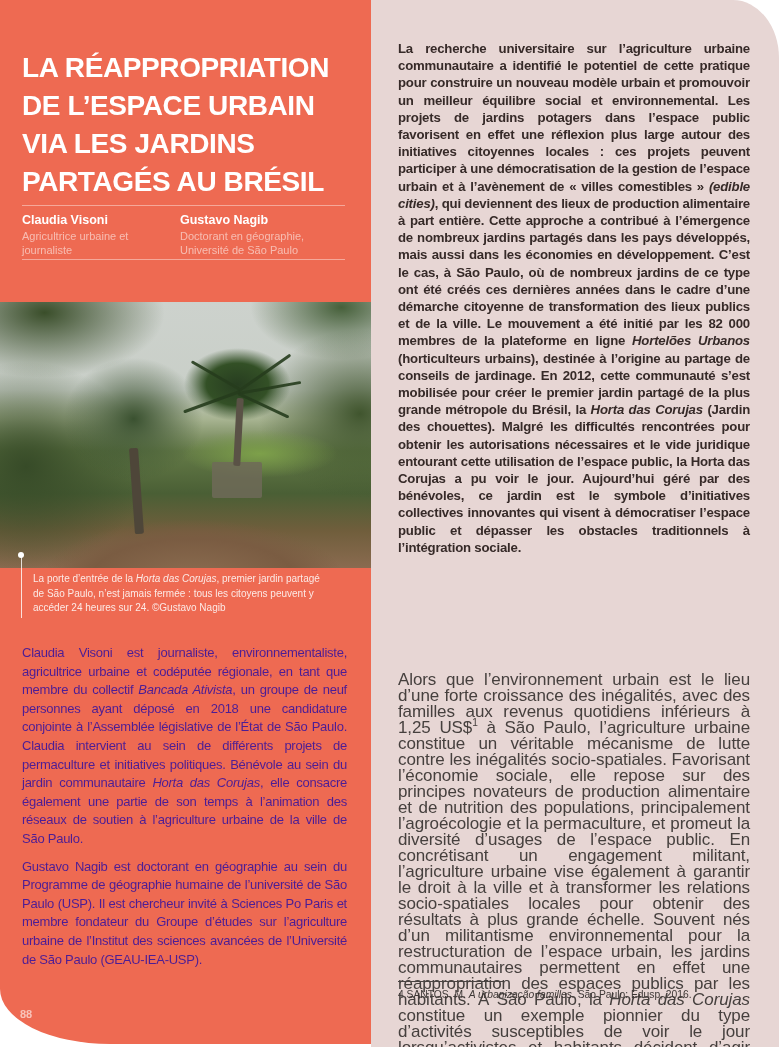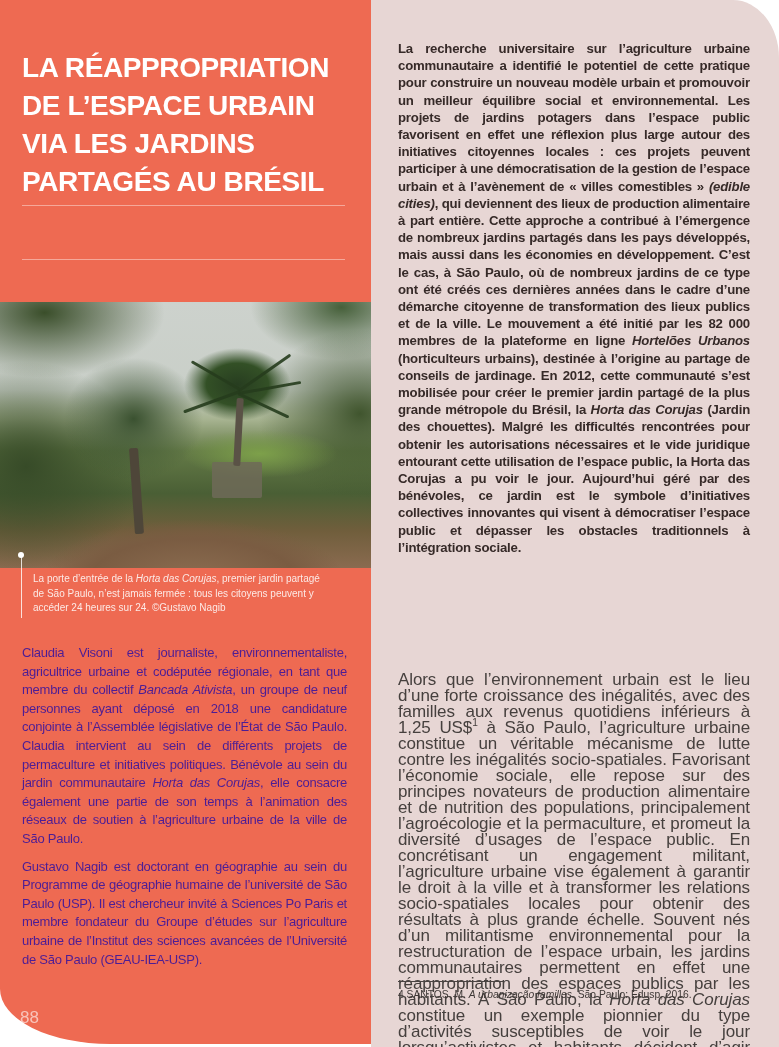--- a/index.html
+++ b/index.html
@@ -50,21 +50,21 @@
     position:absolute;left:33px;top:572px;width:300px;
     color:rgba(255,255,255,0.85);font-size:10px;line-height:14.5px;
   }
   
   .bios{
     position:absolute;left:22px;right:24px;top:644px;
     color:#4c1d95;font-weight:400;font-size:13px;line-height:18.6px;letter-spacing:-0.25px;
     text-align:justify;
   }
   .bios p{margin:0 0 9px 0;}
-  .page-number{position:absolute;left:20px;top:1008px;color:rgba(255,255,255,0.6);font-size:17px;}
+  .page-number{position:absolute;left:20px;top:1008px;color:rgba(255,255,255,0.6);font-size:11px;font-weight:bold;}
   
   .right-panel{
     position:absolute;left:371px;top:0;width:408px;height:1047px;
     background:#e7d6d4;border-top-right-radius:46px 58px;
   }
   .abstract{
     position:absolute;left:27px;right:29px;top:40px;
     color:#362a28;font-weight:700;font-size:13.2px;line-height:17.2px;letter-spacing:-0.2px;
     text-align:justify;
   }
@@ -83,20 +83,30 @@
 </style>
 </head>
 <body>
 
 <div class="page">
 
   <div class="left-panel">
     <h1 class="article-title">LA RÉAPPROPRIATION DE L’ESPACE URBAIN VIA LES JARDINS PARTAGÉS AU BRÉSIL</h1>
 
     <div class="rule rule-top"></div>
+    <div class="authors">
+      <div class="author">
+        <div class="author-name">Claudia Visoni</div>
+        <div class="author-role">Agricultrice urbaine et journaliste</div>
+      </div>
+      <div class="author">
+        <div class="author-name">Gustavo Nagib</div>
+        <div class="author-role">Doctorant en géographie, Université de São Paulo</div>
+      </div>
+    </div>
     <div class="rule rule-bottom"></div>
 
     <div class="photo">
       <div class="frond" style="left:238px;top:88px;transform:rotate(-35deg);"></div>
       <div class="frond" style="left:238px;top:90px;transform:rotate(-10deg);"></div>
       <div class="frond" style="left:238px;top:90px;transform:rotate(25deg);width:56px;"></div>
       <div class="frond" style="left:240px;top:86px;transform:rotate(-150deg);width:56px;"></div>
       <div class="frond" style="left:240px;top:88px;transform:rotate(160deg);width:60px;"></div>
       <div class="shed"></div>
       <div class="trunk trunk-main"></div>

